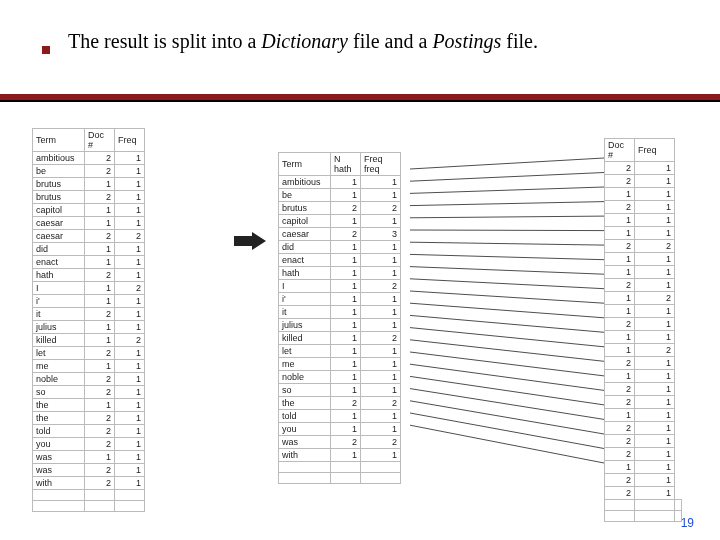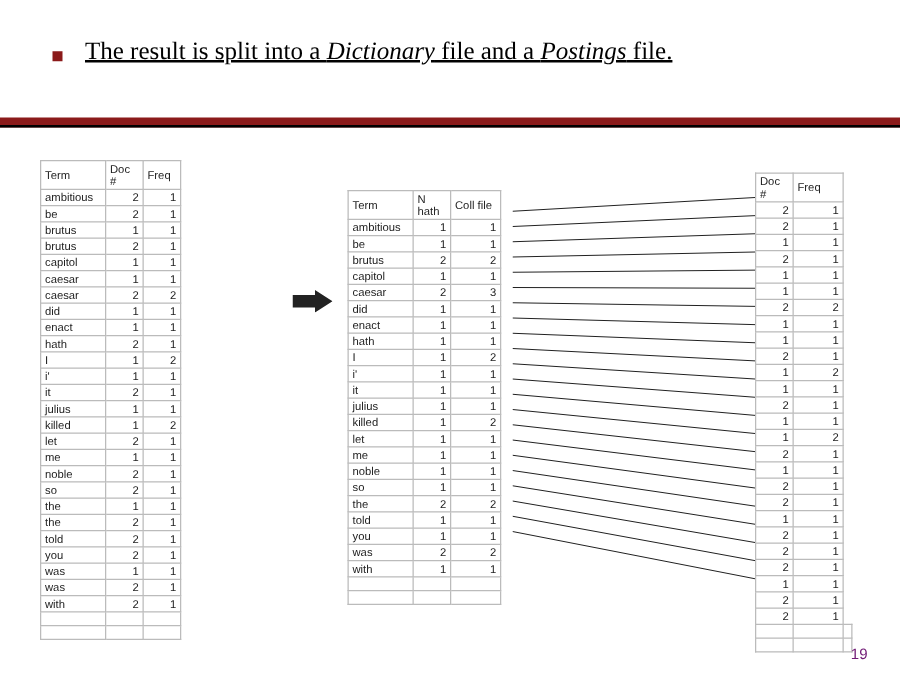--- a/index.html
+++ b/index.html
@@ -9,22 +9,21 @@
     background: #fff;
     font-family: "Times New Roman", serif;
     position: relative;
     overflow: hidden;
   }
   .bullet-row {
     position: absolute;
     left: 42px;
     top: 28px;
     display: flex;
-    align-items: center;
-    text-decoration: underline;
+    align-items: flex-end;
   }
   .bullet {
     width: 8px;
     height: 8px;
     background: #8b1a1a;
     margin-top: 8px;
     margin-right: 18px;
     flex: 0 0 auto;
   }
   .bullet-text {
@@ -86,21 +85,21 @@
     width: 200px;
     height: 330px;
   }
 
   .pagenum {
     position: absolute;
     right: 26px;
     bottom: 10px;
     font-family: Arial, sans-serif;
     font-size: 12px;
-    color: #701a75;
+    color: #1d4ed8;
   }
 </style>
 </head>
 <body>
 
 <div class="bullet-row">
   <div class="bullet"></div>
   <div class="bullet-text">
     <span>The result is split into a </span><span class="italic">Dictionary</span><span> file and a </span><span class="italic">Postings</span><span> file.</span>
   </div>
@@ -264,21 +263,21 @@
   <svg viewBox="0 0 32 18">
       <polygon points="0,4 18,4 18,0 32,9 18,18 18,14 0,14" fill="#222"></polygon>
     </svg>
 </div>
 
 <table id="table-mid" class="tbl">
   <thead>
       <tr>
     <th class="col-term">Term</th>
     <th class="col-num">N hath</th>
-    <th class="col-numw">Coll file</th>
+    <th class="col-numw">Freq freq</th>
   </tr>
     </thead>
   <tbody id="tm-body">
       <tr>
         <td class="col-term">ambitious</td>
         <td class="col-num">1</td>
         <td class="col-numw">1</td>
       </tr>
       <tr>
         <td class="col-term">be</td>

